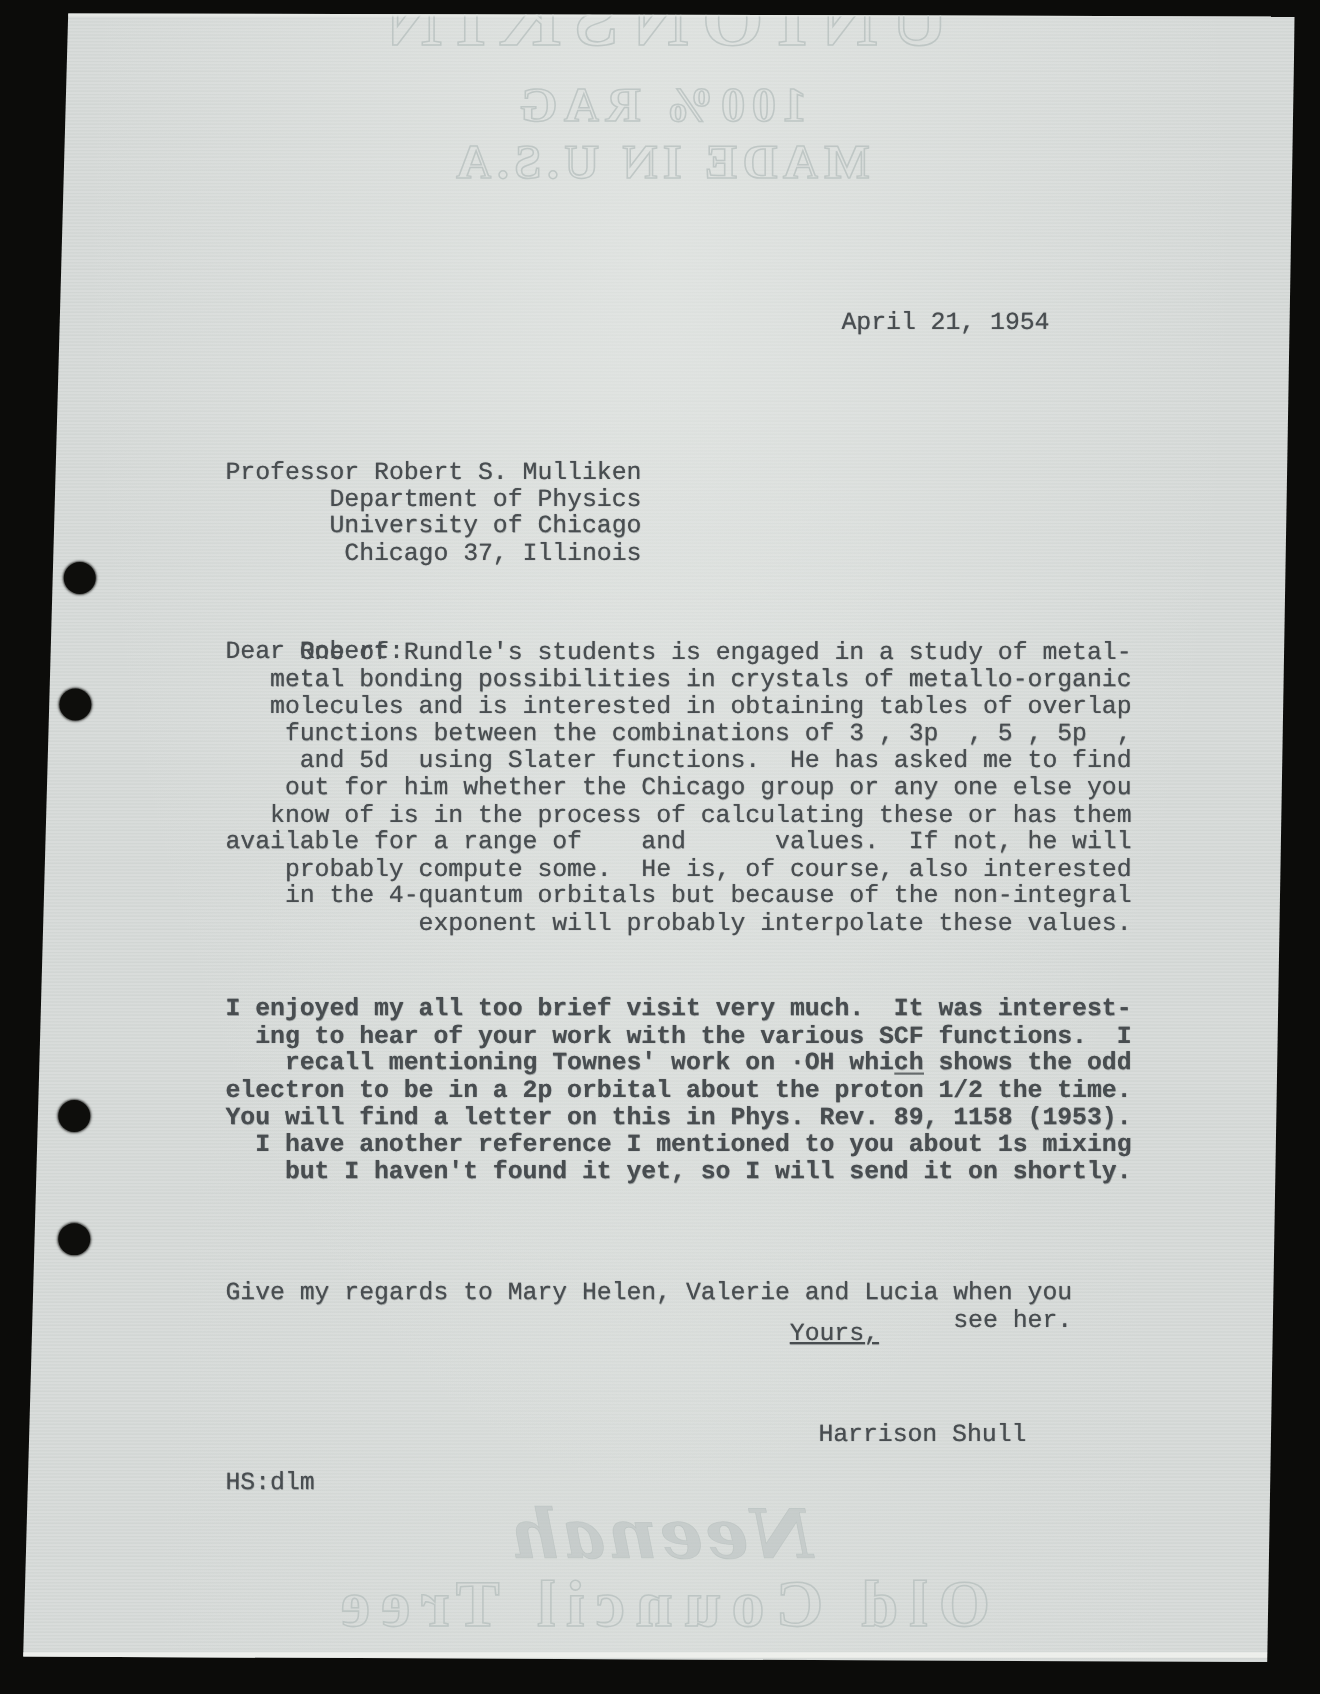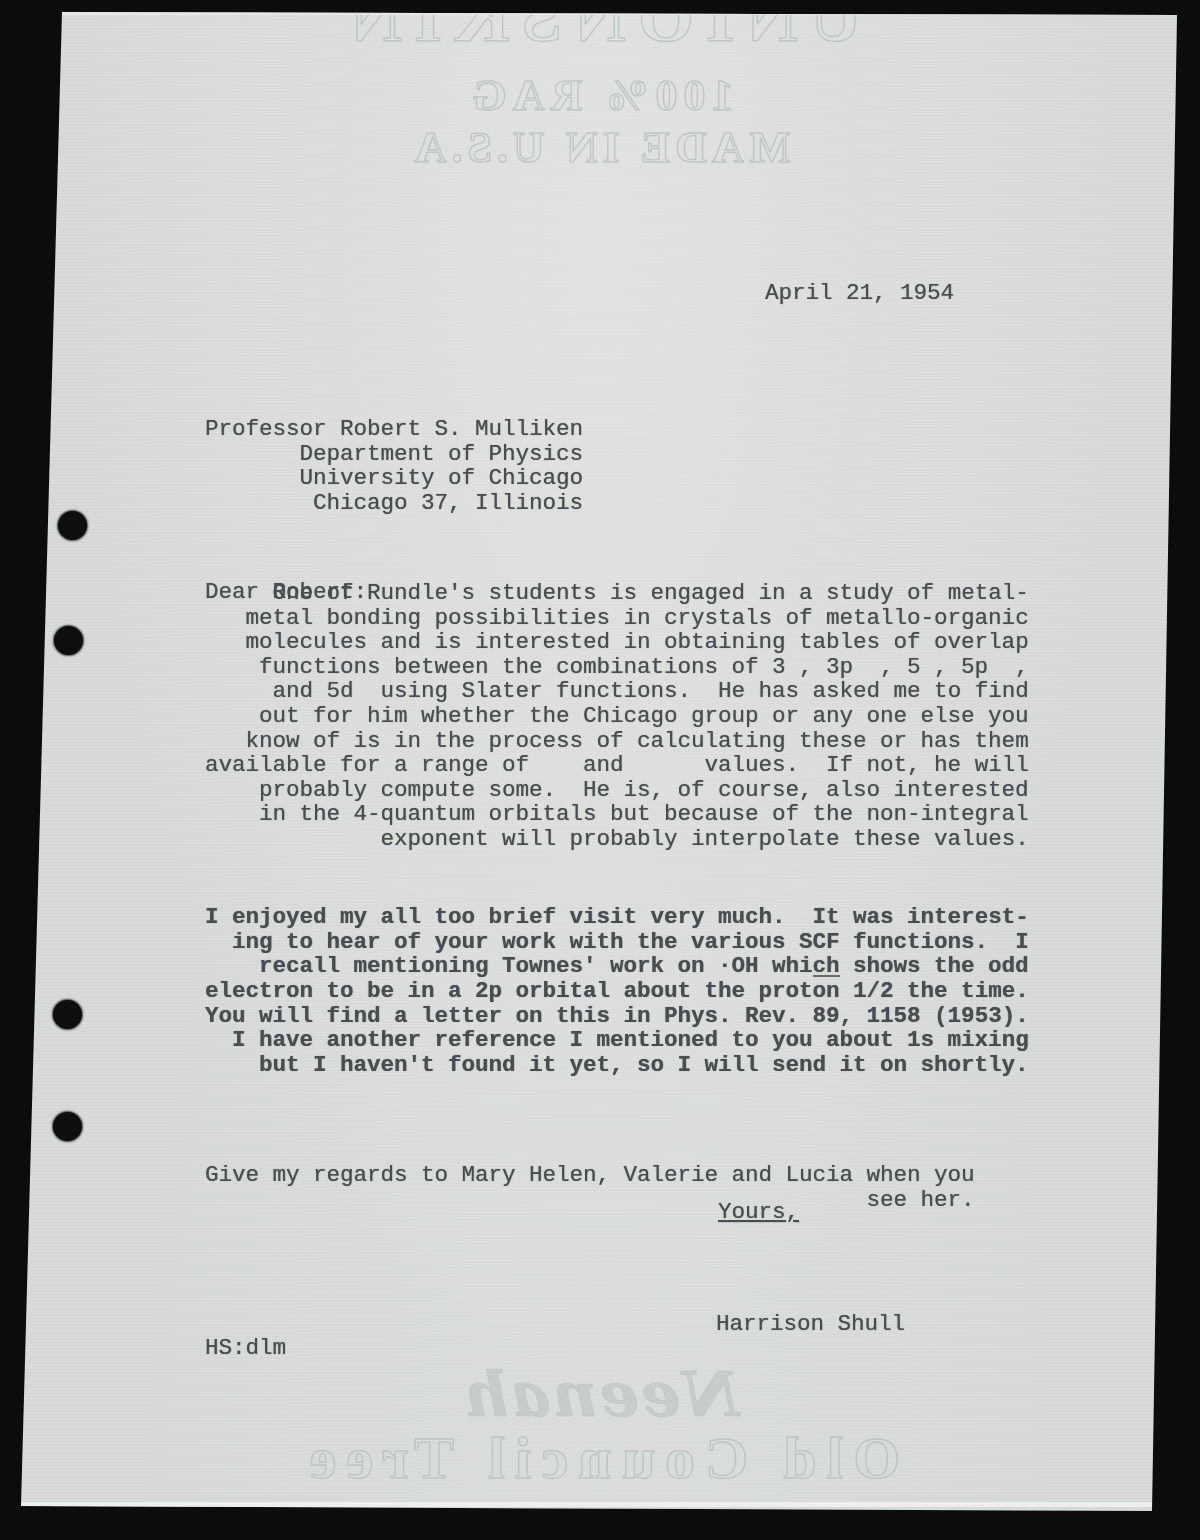--- a/index.html
+++ b/index.html
@@ -105,21 +105,21 @@
 You will find a letter on this in Phys. Rev. 89, 1158 (1953).
 I have another reference I mentioned to you about 1s mixing
 but I haven't found it yet, so I will send it on shortly.</pre>
     <span class="u89"></span>
   </div>
 
   <pre class="tw" style="left:205px;top:1135px;margin-top:28px;">Give my regards to Mary Helen, Valerie and Lucia when you
 see her.</pre>
 
   <pre class="tw" style="left:718px;top:1200px;text-decoration:underline;">Yours,</pre>
-  <pre class="tw" style="left:716px;top:1292px;margin-top:20px;">Harrison Shull</pre>
+  <pre class="tw" style="left:744px;top:1292px;">Harrison Shull</pre>
   <pre class="tw" style="left:205px;top:1336px;font-family:Liberation Mono, monospace;">HS:dlm</pre>
 
   <div class="hole" style="left:58px;top:511px;"></div>
   <div class="hole" style="left:54px;top:626px;"></div>
   <div class="hole" style="left:53px;top:1000px;"></div>
   <div class="hole" style="left:53px;top:1112px;"></div>
 
 </div>
 
 </body></html>

